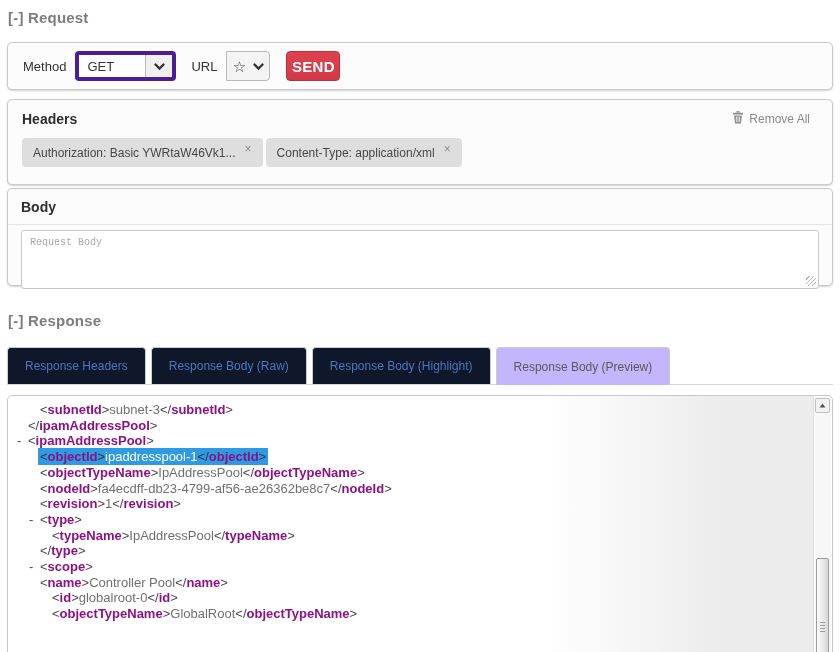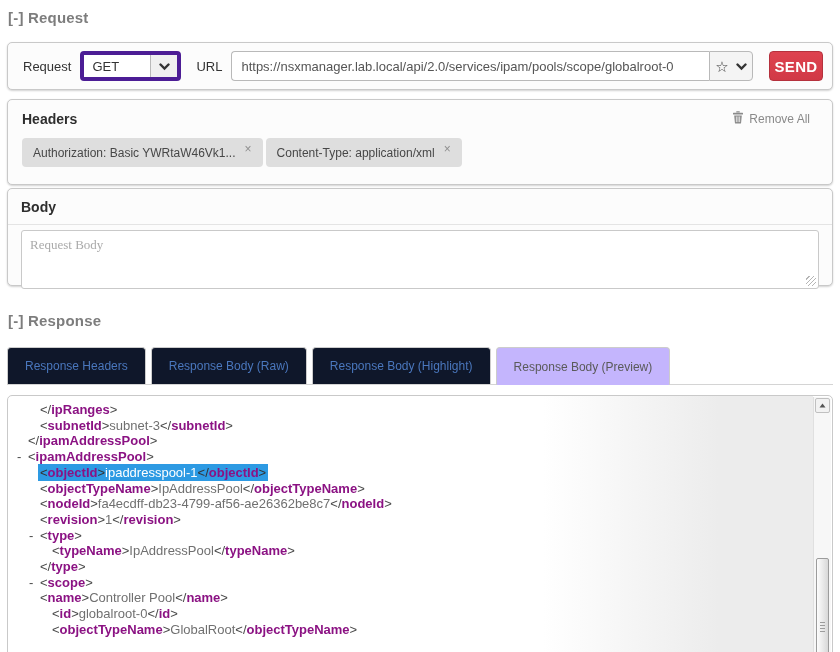--- a/index.html
+++ b/index.html
@@ -50,21 +50,21 @@
          align-items:center; padding:0 11px; font-size:12px; color:#474747;
          gap:9px; cursor:pointer; }
   .tag-x { color:#8f8f8f; font-size:12px; position:relative; top:-4px; cursor:pointer; }
 
   
   .body-panel { top:188px; height:98px; padding:9px 13px; }
   .body-divider { height:1px; background:#e4e4e4; margin:8px -13px 0; }
   .body-textarea { position:relative; margin-top:5px; height:59px;
                    border:1px solid #c9c9c9; border-radius:3px; background:#fff; }
   .body-textarea textarea { width:100%; height:100%; border:none; resize:none;
-        background:transparent; outline:none; font-family:Liberation Serif, serif; font-size:13px;
+        background:transparent; outline:none; font-family:Liberation Mono, monospace; font-size:10px;
         color:#555; padding:6px 8px; }
   .body-textarea textarea::placeholder { color:#aaa; }
   .resize-grip { position:absolute; right:2px; bottom:2px; width:10px; height:10px;
         background:repeating-linear-gradient(135deg,transparent 0 2px,#b5b5b5 2px 3px);
         cursor:nwse-resize; }
 
   
   .tabs { position:absolute; left:7px; top:347px; width:826px; height:38px;
           border-bottom:1px solid #d4d4d4; display:flex; gap:5px; }
   .tab { height:37px; padding:0 17px; display:flex; align-items:center;
@@ -104,33 +104,32 @@
              background:repeating-linear-gradient(to bottom,#9c9c9c 0 1px,transparent 1px 3px); }
 </style>
 </head>
 <body>
 
 <div class="page">
 
   <div class="section-title" id="req-title">[-] Request</div>
 
   <div class="panel request-bar">
-    <span class="lbl method-label">Request</span>
+    <span class="lbl method-label">Method</span>
     <div class="select-group">
       <span class="select-value">GET</span>
       <span class="select-btn">
         <span>
           <svg width="11" height="8" viewBox="0 0 11 8">
               <path d="M1.5 1.5 L5.5 5.5 L9.5 1.5" stroke="#333" stroke-width="2.4" fill="none" stroke-linecap="round"></path>
             </svg>
         </span>
       </span>
     </div>
     <span class="lbl url-label">URL</span>
-    <input class="url-input" type="text" value="https://nsxmanager.lab.local/api/2.0/services/ipam/pools/scope/globalroot-0" style="">
     <div class="url-addon">
       <span class="star">☆</span>
       <span>
         <svg width="11" height="8" viewBox="0 0 11 8">
             <path d="M1.5 1.5 L5.5 5.5 L9.5 1.5" stroke="#333" stroke-width="2.4" fill="none" stroke-linecap="round"></path>
           </svg>
       </span>
     </div>
     <button class="send-btn">SEND</button>
   </div>
@@ -175,21 +174,20 @@
 
   <div class="tabs" id="tabs">
       <div class="tab">Response Headers</div>
       <div class="tab">Response Body (Raw)</div>
       <div class="tab">Response Body (Highlight)</div>
       <div class="tab active">Response Body (Preview)</div>
     </div>
 
   <div class="response-box">
     <div class="xml" id="xml">
-        <div class="xml-line" style="padding-left: 32px;"><span class="pt">&lt;/</span><span class="tg">ipRanges</span><span class="pt">&gt;</span></div>
         <div class="xml-line" style="padding-left: 32px;"><span class="pt">&lt;</span><span class="tg">subnetId</span><span class="pt">&gt;</span><span class="vl">subnet-3</span><span class="pt">&lt;/</span><span class="tg">subnetId</span><span class="pt">&gt;</span></div>
         <div class="xml-line" style="padding-left: 20px;"><span class="pt">&lt;/</span><span class="tg">ipamAddressPool</span><span class="pt">&gt;</span></div>
         <div class="xml-line" style="padding-left: 9px;"><span class="mk">-</span><span class="pt">&lt;</span><span class="tg">ipamAddressPool</span><span class="pt">&gt;</span></div>
         <div class="xml-line" style="padding-left: 32px;"><span class="hl"><span class="pt">&lt;</span><span class="tg">objectId</span><span class="pt">&gt;</span><span class="vl">ipaddresspool-1</span><span class="pt">&lt;/</span><span class="tg">objectId</span><span class="pt">&gt;</span></span></div>
         <div class="xml-line" style="padding-left: 32px;"><span class="pt">&lt;</span><span class="tg">objectTypeName</span><span class="pt">&gt;</span><span class="vl">IpAddressPool</span><span class="pt">&lt;/</span><span class="tg">objectTypeName</span><span class="pt">&gt;</span></div>
         <div class="xml-line" style="padding-left: 32px;"><span class="pt">&lt;</span><span class="tg">nodeId</span><span class="pt">&gt;</span><span class="vl">fa4ecdff-db23-4799-af56-ae26362be8c7</span><span class="pt">&lt;/</span><span class="tg">nodeId</span><span class="pt">&gt;</span></div>
         <div class="xml-line" style="padding-left: 32px;"><span class="pt">&lt;</span><span class="tg">revision</span><span class="pt">&gt;</span><span class="vl">1</span><span class="pt">&lt;/</span><span class="tg">revision</span><span class="pt">&gt;</span></div>
         <div class="xml-line" style="padding-left: 21px;"><span class="mk">-</span><span class="pt">&lt;</span><span class="tg">type</span><span class="pt">&gt;</span></div>
         <div class="xml-line" style="padding-left: 44px;"><span class="pt">&lt;</span><span class="tg">typeName</span><span class="pt">&gt;</span><span class="vl">IpAddressPool</span><span class="pt">&lt;/</span><span class="tg">typeName</span><span class="pt">&gt;</span></div>
         <div class="xml-line" style="padding-left: 32px;"><span class="pt">&lt;/</span><span class="tg">type</span><span class="pt">&gt;</span></div>

